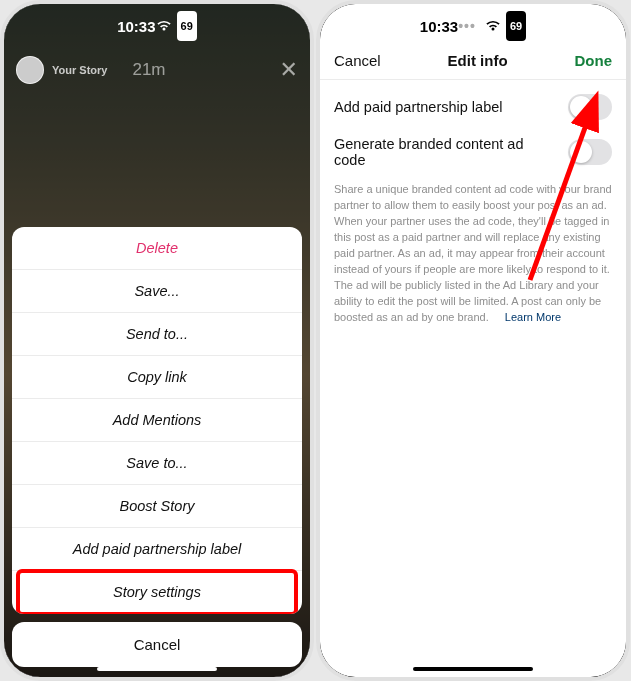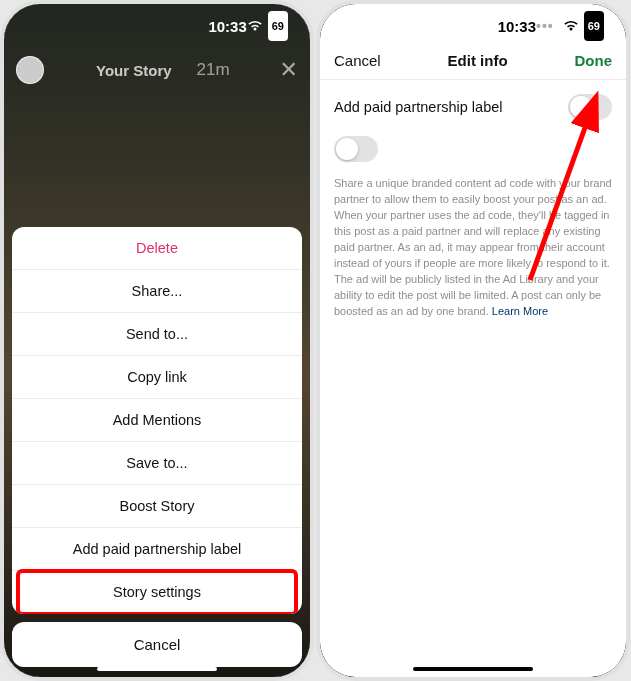--- a/index.html
+++ b/index.html
@@ -39,21 +39,21 @@
     }
     
     .status-bar {
       position: absolute;
       top: 0;
       left: 0;
       right: 0;
       height: 44px;
       display: flex;
       align-items: center;
-      justify-content: flex-end;
+      justify-content: center;
       padding: 0 22px;
       z-index: 100;
       font-weight: 600;
       font-size: 15px;
     }
     .status-bar.dark {
       color: #fff;
     }
     .status-bar.light {
       color: #000;
@@ -100,23 +100,22 @@
     }
     .avatar {
       width: 28px;
       height: 28px;
       border-radius: 50%;
       background: #ccc;
       border: 1px solid rgba(255,255,255,0.7);
     }
     .story-title {
       color: rgba(255,255,255,0.75);
-      font-size: 15px;
+      font-size: 11px;
       font-weight: 600;
-      margin-left: 44px;
     }
     .story-time {
       color: rgba(255,255,255,0.55);
       font-size: 17px;
       margin-left: 17px;
     }
     .close-x {
       margin-left: auto;
       color: rgba(255,255,255,0.6);
       font-size: 22px;
@@ -128,20 +127,21 @@
       left: 8px;
       right: 8px;
       bottom: 10px;
       z-index: 60;
     }
     .sheet-group {
       background: #fff;
       border-radius: 12px;
       overflow: hidden;
       margin-bottom: 8px;
+      font-style: italic;
     }
     .sheet-row {
       text-align: center;
       padding: 13px 8px;
       font-size: 14.5px;
       color: #111;
       border-bottom: 1px solid rgba(0,0,0,0.08);
       font-weight: 400;
     }
     .sheet-row:last-child {
@@ -235,20 +235,21 @@
       box-shadow: 0 1px 3px rgba(0,0,0,0.25);
     }
     .desc-text {
       padding: 0 14px 10px;
       font-size: 11px;
       color: #8e8e8e;
       line-height: 1.45;
     }
     .learn-more {
       color: #00376b;
+      margin-left: 13px;
     }
     .more-dots {
       font-size: 14px;
       color: #aaa;
       letter-spacing: 1px;
       margin-right: 4px;
     }
     
     .arrow-svg {
       position: absolute;
@@ -284,21 +285,21 @@
       <div class="story-header">
         <div class="avatar"></div>
         <span class="story-title">Your Story</span>
         <span class="story-time">21m</span>
         <span class="close-x">✕</span>
       </div>
 
       <div class="action-sheet">
         <div class="sheet-group" style="position:relative;">
           <div class="sheet-row destructive">Delete</div>
-          <div class="sheet-row">Share...</div>
+          <div class="sheet-row">Save...</div>
           <div class="sheet-row">Send to...</div>
           <div class="sheet-row">Copy link</div>
           <div class="sheet-row">Add Mentions</div>
           <div class="sheet-row">Save to...</div>
           <div class="sheet-row">Boost Story</div>
           <div class="sheet-row" id="paid-row">Add paid partnership label</div>
           <div class="sheet-row">Story settings</div>
           <div class="highlight-box highlight-left" id="hl-left" style="top: 342px; height: 47px;"></div>
         </div>
         <div class="cancel-btn">Cancel</div>
@@ -329,20 +330,21 @@
           <span class="nav-title">Edit info</span>
           <span class="nav-done">Done</span>
         </div>
 
         <div class="setting-row">
           <span class="setting-label">Add paid partnership label</span>
           <div class="toggle" id="toggle1"></div>
         </div>
 
         <div class="setting-row" style="padding-top:2px;">
+          <span class="setting-label" style="font-weight:500;">Generate branded content ad code</span>
           <div class="toggle"></div>
         </div>
 
         <div class="desc-text">
           <span>Share a unique branded content ad code with your brand partner to allow them to easily boost your post as an ad. When your partner uses the ad code, they'll be tagged in this post as a paid partner and will replace any existing paid partner. As an ad, it may appear from their account instead of yours if people are more likely to respond to it. The ad will be publicly listed in the Ad Library and your ability to edit the post will be limited. A post can only be boosted as an ad by one brand.</span>
           <span class="learn-more">Learn More</span>
         </div>
       </div>
 
       <div class="home-indicator"></div>

